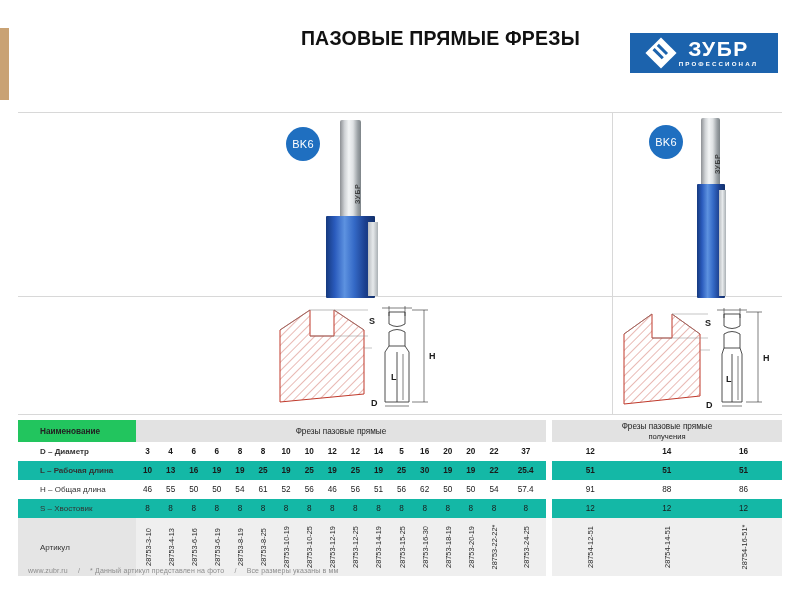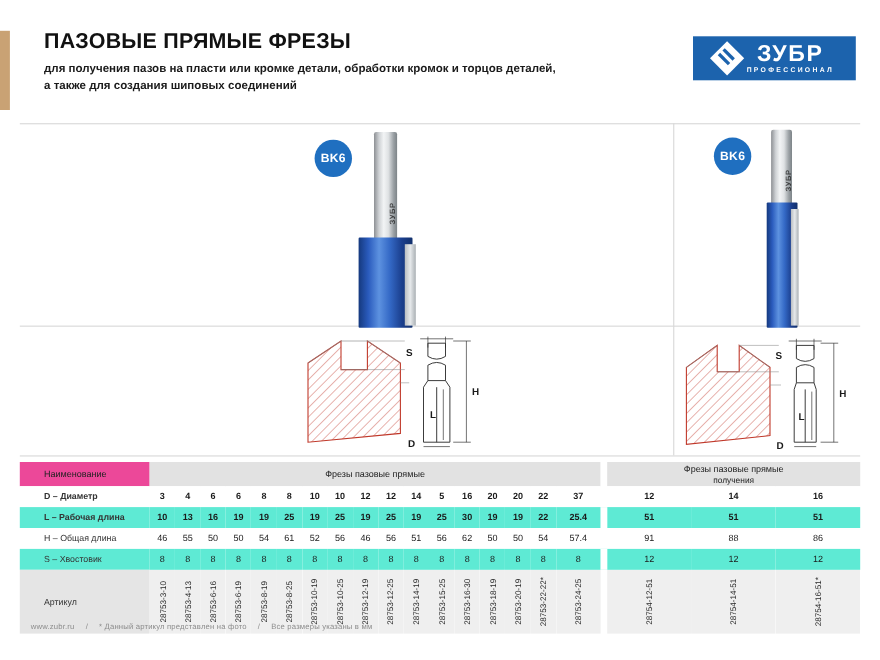--- a/index.html
+++ b/index.html
@@ -5,21 +5,21 @@
   html,body{margin:0;padding:0;}
   body{
     width:800px;height:600px;background:#ffffff;overflow:hidden;
     font-family:"Liberation Sans","DejaVu Sans",sans-serif;
     color:#1a1a1a;position:relative;
   }
   .page{position:relative;width:800px;height:600px;}
 
   
   .accent-bar{position:absolute;left:0;top:28px;width:9px;height:72px;background:#c9a274;}
-  .header{position:absolute;left:40px;top:28px;width:560px;}
+  .header{position:absolute;left:20px;top:28px;width:560px;text-align:right;}
   .title{font-size:19.5px;font-weight:bold;letter-spacing:.2px;line-height:1.1;margin:0 0 6px 0;color:#111;}
   .subtitle{font-size:10.5px;font-weight:bold;line-height:1.45;color:#1b1b1b;margin:0;}
 
   
   .logo{position:absolute;right:22px;top:33px;width:148px;height:40px;background:#1c63ad;
         display:flex;align-items:center;justify-content:center;gap:7px;}
   .logo-mark{width:22px;height:22px;background:#ffffff;flex:0 0 auto;position:relative;
              transform:rotate(45deg);}
   .logo-mark::before{content:"";position:absolute;left:3px;top:6px;width:13px;height:2.5px;background:#1c63ad;}
   .logo-mark::after{content:"";position:absolute;left:3px;top:12px;width:13px;height:2.5px;background:#1c63ad;}
@@ -29,66 +29,62 @@
 
   .hr{position:absolute;left:18px;right:18px;height:1px;background:#d8d8d8;}
   .hr-top{top:112px;}
   .hr-mid{top:296px;}
   .hr-bot{top:414px;}
   .vdiv{position:absolute;top:112px;height:302px;width:1px;background:#d8d8d8;}
 
   
   .bit{position:absolute;}
   .badge{position:absolute;width:34px;height:34px;border-radius:50%;background:#1f6fc0;
-         color:#fff;font-size:11px;font-weight:bold;display:flex;align-items:center;
+         color:#fff;font-size:11px;font-weight:normal;display:flex;align-items:center;
          justify-content:center;letter-spacing:.3px;}
 
   .shank{position:absolute;border-radius:2px 2px 0 0;
          background:linear-gradient(90deg,#8d9094 0%,#cfd2d5 22%,#f2f4f5 42%,#dfe2e4 62%,#9aa0a4 85%,#7d8488 100%);}
   .body{position:absolute;border-radius:1px;
         background:linear-gradient(90deg,#15397e 0%,#2a5bbd 18%,#5d92e0 38%,#3469c6 58%,#1b3f8e 80%,#12306b 100%);}
   .flute{position:absolute;background:linear-gradient(90deg,#b9bdc1,#e6e9eb 50%,#aab0b4);}
   .brandmark{position:absolute;color:#1b1b1b;font-size:7px;font-weight:bold;
              transform:rotate(-90deg);transform-origin:left top;letter-spacing:.5px;opacity:.75;}
 
   
   .draw{position:absolute;}
   .draw svg{display:block;}
 
   
   .tbl{position:absolute;border-collapse:collapse;font-size:8.2px;}
   .tbl td,.tbl th{padding:0;margin:0;text-align:center;vertical-align:middle;font-weight:normal;}
   .rowlabel{text-align:left!important;padding-left:22px!important;font-size:8px;color:#333;white-space:nowrap;}
   .grp-head{background:#e2e2e2;font-weight:bold;font-size:8.2px;color:#222;height:22px;}
   .grp-head .sub{display:block;font-weight:normal;font-size:7.6px;margin-top:1px;}
-  .r-shade{background:#5eead4;}
+  .r-shade{background:#14b8a6;}
   .r-plain{background:#ffffff;}
   .bold-row td{font-weight:bold;}
   .art-cell{height:58px;position:relative;background:#efefef;}
   .art-txt{position:absolute;left:50%;top:50%;transform:translate(-50%,-50%) rotate(-90deg);
            white-space:nowrap;font-size:7.4px;color:#2a2a2a;}
   .art-label{background:#e5e5e5;}
   .sep{width:6px;background:#ffffff;}
 
   .footer{position:absolute;left:24px;bottom:26px;font-size:7px;color:#8c8c8c;letter-spacing:.15px;}
   .footer span{margin:0 4px;}
 </style>
 </head>
 <body>
 
 <div class="page">
 
   <div class="accent-bar"></div>
 
   <div class="header">
     <h1 class="title">ПАЗОВЫЕ ПРЯМЫЕ ФРЕЗЫ</h1>
-    <p class="subtitle">
-      <span>для получения пазов на пласти или кромке детали, обработки кромок и торцов деталей,</span><br>
-      <span>а также для создания шиповых соединений</span>
-    </p>
   </div>
 
   <div class="logo">
     <span class="logo-mark"></span>
     <span class="logo-text">
       <span class="logo-word">ЗУБР</span>
       <span class="logo-sub">ПРОФЕССИОНАЛ</span>
     </span>
   </div>
 
@@ -184,21 +180,21 @@
         <text x="159" y="59">H</text>
         <text x="122" y="80">L</text>
         <text x="102" y="106">D</text>
       </g>
     </svg>
   </div>
 
   <table class="tbl" style="left:18px;top:420px;width:764px;">
     <thead>
       <tr>
-        <td class="rowlabel grp-head" style="background:#ec4899;width:96px;">Наименование</td>
+        <td class="rowlabel grp-head" style="background:#22c55e;width:96px;font-weight:bold;">Наименование</td>
         <td class="grp-head" colspan="17">Фрезы пазовые прямые</td>
         <td class="sep"></td>
         <td class="grp-head" colspan="3">
           <span>Фрезы пазовые прямые</span>
           <span class="sub">получения</span>
         </td>
       </tr>
     </thead>
     <tbody>
       <tr class="bold-row r-plain" style="height:19px;">

